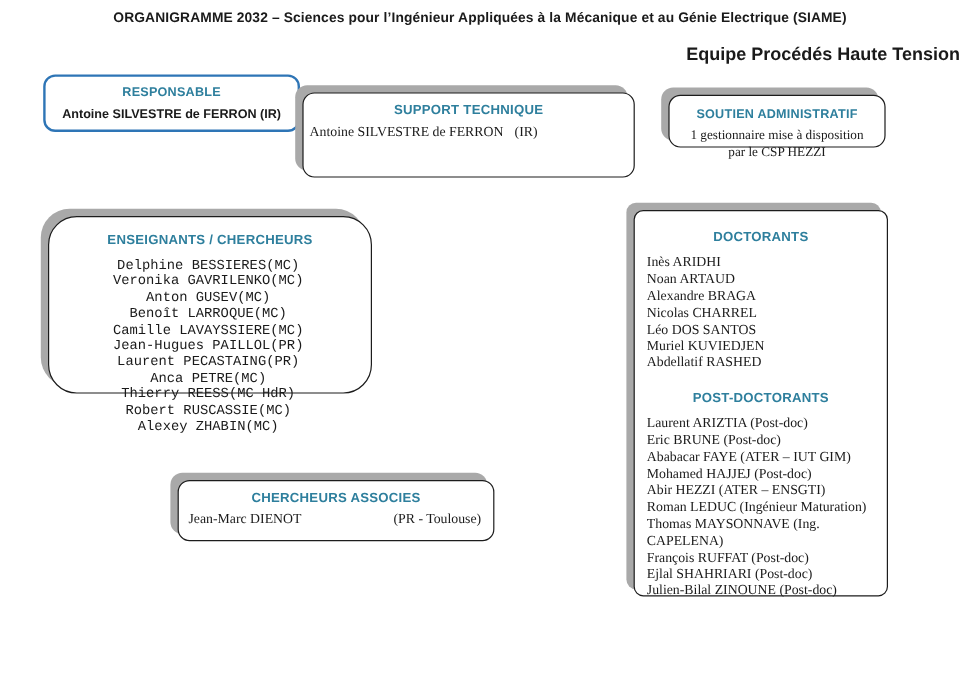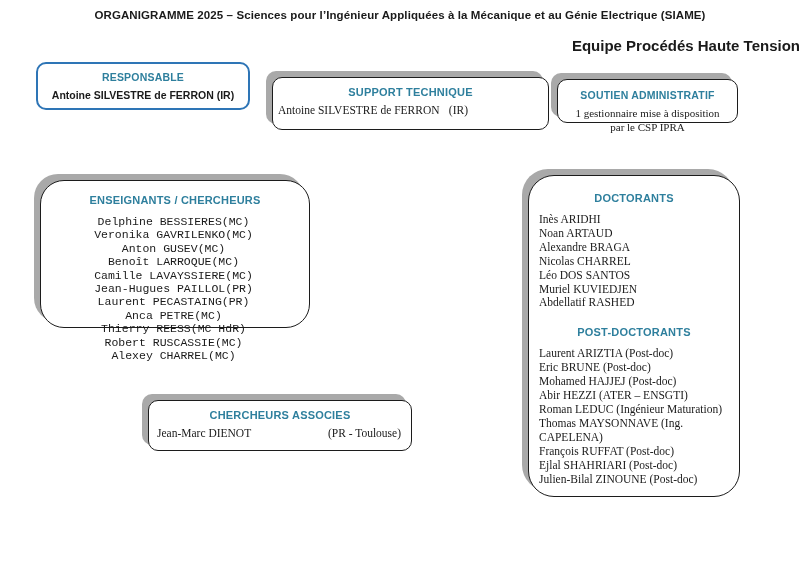--- a/index.html
+++ b/index.html
@@ -26,74 +26,74 @@
     font-size:11px; letter-spacing:0.2px;
   }
   .serif { font-family:"Liberation Serif", serif; font-size:11.5px; }
 
   
   .responsable { left:36px; top:62px; width:214px; height:48px; border:2px solid #2E75B6; border-radius:10px; }
   .responsable .hdr { margin-top:7px; font-size:10.5px; }
   .resp-name { text-align:center; font-weight:bold; font-size:10.5px; margin-top:6px; }
 
   
-  .support { left:272px; top:77px; width:277px; height:53px; }
+  .support { left:252px; top:77px; width:277px; height:71px; }
   .support .hdr { margin-top:8px; }
   .support-row { display:flex; margin-top:6px; padding:0 8px 0 5px; }
   .support-status { margin-left:auto; margin-right:72px; }
 
   
   .soutien { left:557px; top:79px; width:181px; height:44px; }
   .soutien .hdr { margin-top:9px; font-size:10.5px; }
   .soutien-body { text-align:center; margin-top:5px; font-size:11px; line-height:14px; }
 
   
   .enseignants { left:40px; top:180px; width:270px; height:148px; border-radius:24px; }
   .enseignants .hdr { margin-top:13px; }
   .member-list { margin-top:9px; padding:0 15px 0 12px; }
   .member-row { display:flex; justify-content:center; line-height:13.4px;font-family:Liberation Mono, monospace; }
 
   
-  .doctorants { left:528px; top:175px; width:212px; height:322px; border-radius:26px; }
+  .doctorants { left:528px; top:175px; width:212px; height:322px; border-radius:8px; }
   .doctorants .hdr { margin-top:16px; }
   .doc-list { margin-top:9px; padding-left:10px; padding-right:4px; }
   .doc-row { line-height:13.9px; }
   .hdr-post { margin-top:12px; }
 
   
   .associes { left:148px; top:400px; width:264px; height:51px; }
   .associes .hdr { margin-top:8px; }
   .assoc-row { display:flex; justify-content:space-between; margin-top:6px; padding:0 10px 0 8px; }
 </style>
 </head>
 <body>
 
 <div class="page">
 
-  <div class="title">ORGANIGRAMME 2025 – Sciences pour l’Ingénieur Appliquées à la Mécanique et au Génie Electrique (SIAME)</div>
+  <div class="title">ORGANIGRAMME 2032 – Sciences pour l’Ingénieur Appliquées à la Mécanique et au Génie Electrique (SIAME)</div>
   <div class="subtitle">Equipe Procédés Haute Tension</div>
 
   <div class="box responsable">
     <div class="hdr">RESPONSABLE</div>
     <div class="resp-name">Antoine SILVESTRE de FERRON (IR)</div>
   </div>
 
   <div class="box shadowed support">
     <div class="hdr">SUPPORT TECHNIQUE</div>
     <div class="support-row serif">
       <span>Antoine SILVESTRE de FERRON</span>
       <span class="support-status">(IR)</span>
     </div>
   </div>
 
   <div class="box shadowed soutien">
     <div class="hdr">SOUTIEN ADMINISTRATIF</div>
     <div class="soutien-body serif">
       <div>1 gestionnaire mise à disposition</div>
-      <div>par le CSP IPRA</div>
+      <div>par le CSP HEZZI</div>
     </div>
   </div>
 
   <div class="box shadowed enseignants">
     <div class="hdr">ENSEIGNANTS / CHERCHEURS</div>
     <div class="member-list">
 
         <div class="member-row serif">
           <span>Delphine BESSIERES</span>
           <span>(MC)</span>
@@ -138,21 +138,21 @@
           <span>Thierry REESS</span>
           <span>(MC HdR)</span>
         </div>
 
         <div class="member-row serif">
           <span>Robert RUSCASSIE</span>
           <span>(MC)</span>
         </div>
 
         <div class="member-row serif">
-          <span>Alexey CHARREL</span>
+          <span>Alexey ZHABIN</span>
           <span>(MC)</span>
         </div>
       </div>
   </div>
 
   <div class="box shadowed doctorants">
     <div class="hdr">DOCTORANTS</div>
     <div class="doc-list serif">
 
         <div class="doc-row">Inès ARIDHI</div>
@@ -169,20 +169,21 @@
 
         <div class="doc-row">Abdellatif RASHED</div>
       </div>
     <div class="hdr hdr-post">POST-DOCTORANTS</div>
     <div class="doc-list serif">
 
         <div class="doc-row">Laurent ARIZTIA (Post-doc)</div>
 
         <div class="doc-row">Eric BRUNE (Post-doc)</div>
 
+        <div class="doc-row">Ababacar FAYE (ATER – IUT GIM)</div>
 
         <div class="doc-row">Mohamed HAJJEJ (Post-doc)</div>
 
         <div class="doc-row">Abir HEZZI (ATER – ENSGTI)</div>
 
         <div class="doc-row">Roman LEDUC (Ingénieur Maturation)</div>
 
         <div class="doc-row">Thomas MAYSONNAVE (Ing. CAPELENA)</div>
 
         <div class="doc-row">François RUFFAT (Post-doc)</div>

